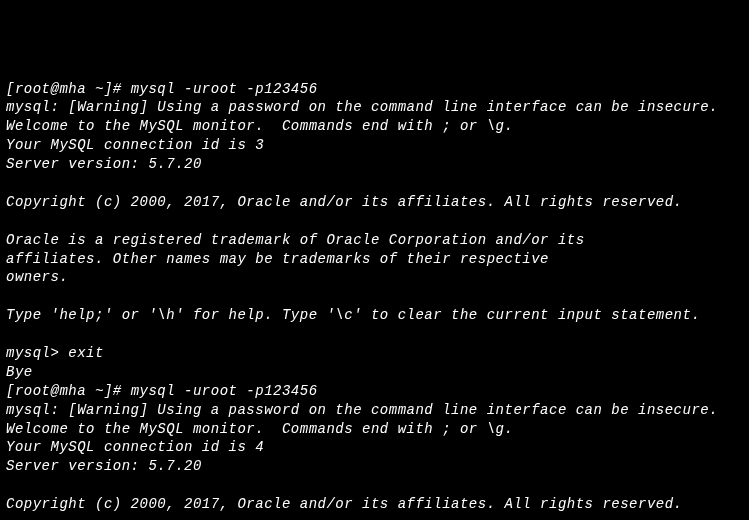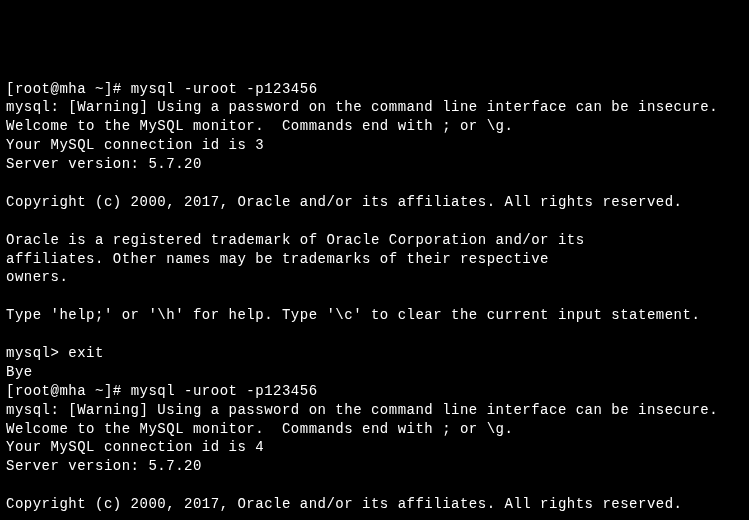--- a/index.html
+++ b/index.html
@@ -18,20 +18,21 @@
       height: 520px;
       letter-spacing: 0.5px;
       white-space: pre-wrap;
     }
     .terminal {
       display: block;
     }
     .line {
       display: block;
       min-height: 1.35em;
+      font-style: italic;
     }
   </style>
 </head>
 <body>
 
 
 
 <div class="terminal"><span class="line"><span>[root@mha ~]# </span><span>mysql -uroot -p123456</span></span><span class="line">mysql: [Warning] Using a password on the command line interface can be insecure.</span><span class="line">Welcome to the MySQL monitor.  Commands end with ; or \g.</span><span class="line">Your MySQL connection id is 3</span><span class="line">Server version: 5.7.20</span><span class="line"> </span><span class="line">Copyright (c) 2000, 2017, Oracle and/or its affiliates. All rights reserved.</span><span class="line"> </span><span class="line">Oracle is a registered trademark of Oracle Corporation and/or its</span><span class="line">affiliates. Other names may be trademarks of their respective</span><span class="line">owners.</span><span class="line"> </span><span class="line">Type 'help;' or '\h' for help. Type '\c' to clear the current input statement.</span><span class="line"> </span><span class="line"><span>mysql&gt; </span><span>exit</span></span><span class="line">Bye</span><span class="line"><span>[root@mha ~]# </span><span>mysql -uroot -p123456</span></span><span class="line">mysql: [Warning] Using a password on the command line interface can be insecure.</span><span class="line">Welcome to the MySQL monitor.  Commands end with ; or \g.</span><span class="line">Your MySQL connection id is 4</span><span class="line">Server version: 5.7.20</span><span class="line"> </span><span class="line">Copyright (c) 2000, 2017, Oracle and/or its affiliates. All rights reserved.</span><span class="line"> </span></div>
 
 

